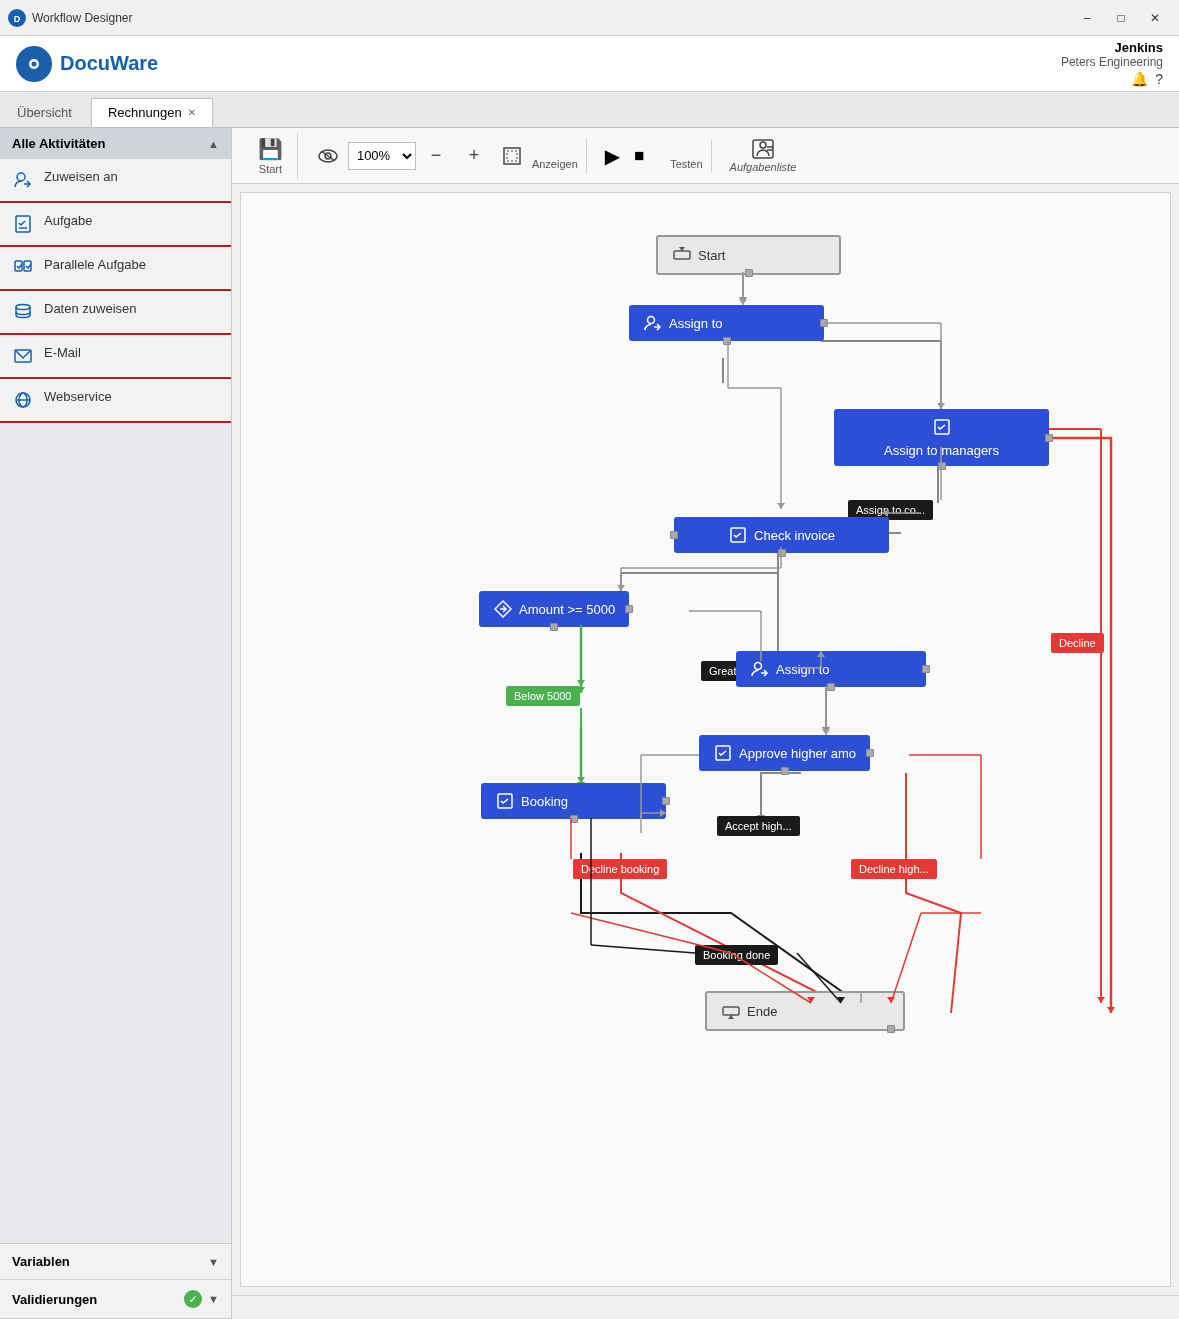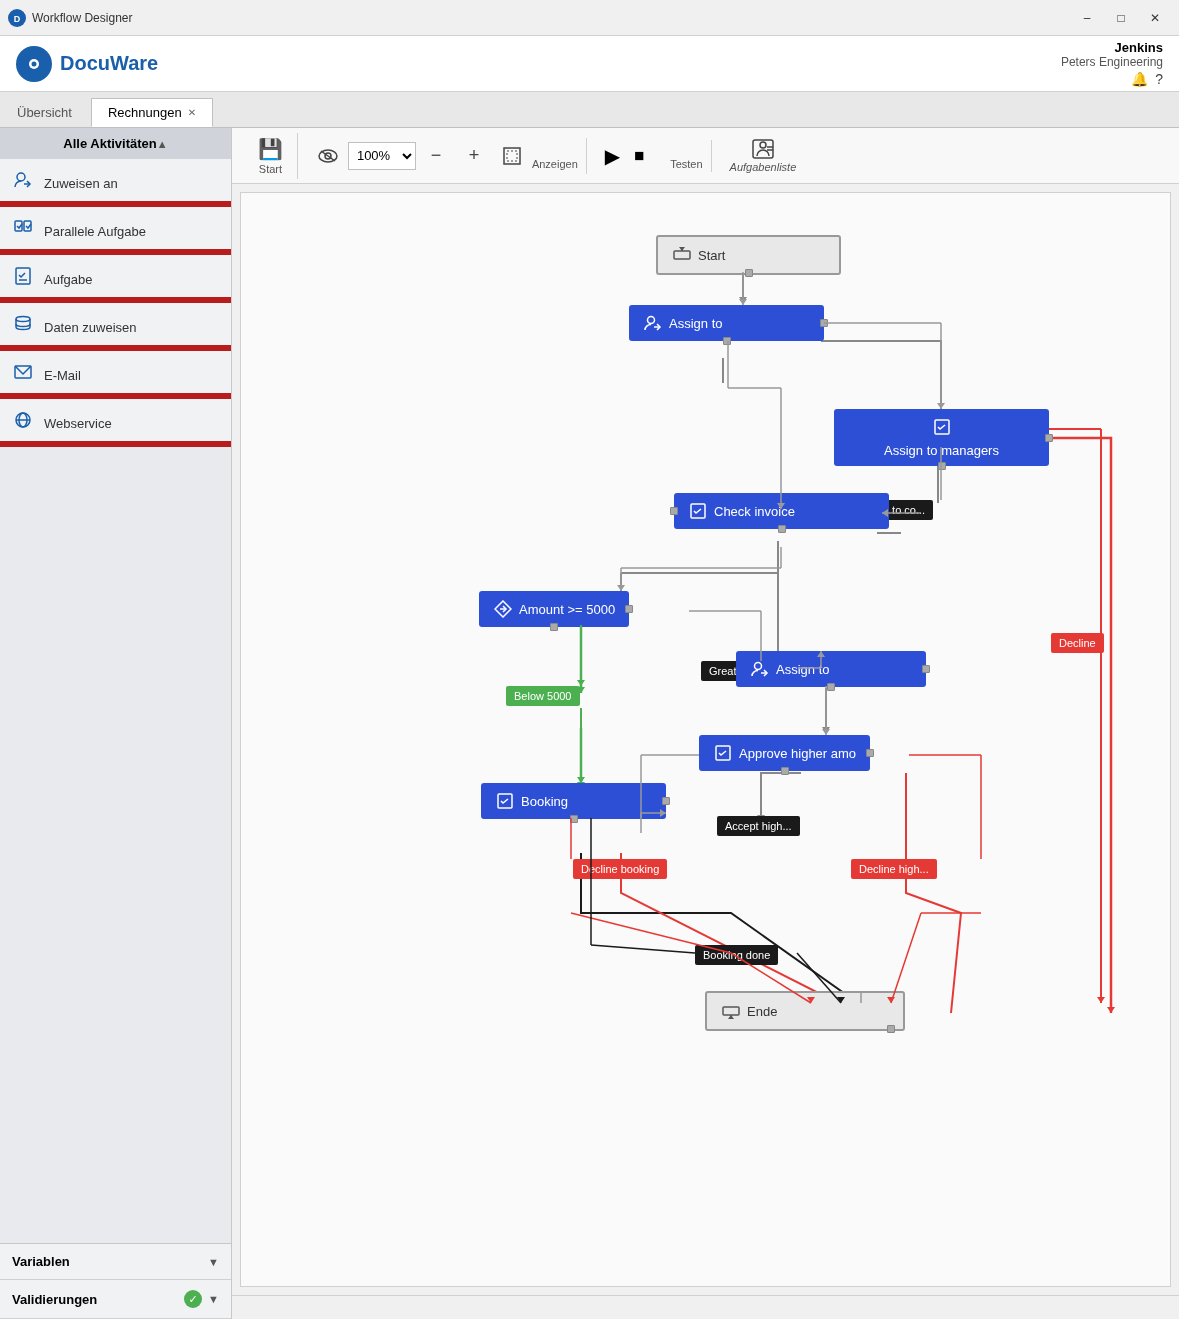--- a/index.html
+++ b/index.html
@@ -123,30 +123,30 @@
       flex-direction: column;
       flex-shrink: 0;
     }
     .sidebar-section-header {
       background: #d0d4da;
       padding: 8px 12px;
       font-weight: 600;
       font-size: 13px;
       display: flex;
       align-items: center;
-      justify-content: center;
+      justify-content: space-between;
       cursor: pointer;
     }
     .sidebar-item {
       padding: 10px 12px;
       display: flex;
-      align-items: flex-end;
+      align-items: flex-start;
       gap: 10px;
       cursor: pointer;
-      border-bottom: 6px solid #b91c1c;
+      border-bottom: 2px solid #b91c1c;
       background: #f0f2f4;
     }
     .sidebar-item-icon {
       width: 22px; height: 22px;
       display: flex; align-items: center; justify-content: center;
       color: #1a5fab;
     }
     .sidebar-item-label { font-size: 13px; color: #333; }
 
     .sidebar-bottom {
@@ -412,38 +412,38 @@
           <path d="M14 11l3 3-3 3" fill="none" stroke="#1a5fab" stroke-width="1.5"></path>
           <line x1="17" y1="14" x2="11" y2="14" stroke="#1a5fab" stroke-width="1.5"></line>
         </svg>
       </div>
       <span class="sidebar-item-label">Zuweisen an</span>
     </div>
 
     <div class="sidebar-item">
       <div class="sidebar-item-icon">
         <svg width="20" height="20" viewBox="0 0 20 20">
+          <rect x="3" y="2" width="14" height="16" rx="1" fill="none" stroke="#1a5fab" stroke-width="1.5"></rect>
+          <polyline points="6,9 8,11 12,7" fill="none" stroke="#1a5fab" stroke-width="1.5"></polyline>
+          <line x1="6" y1="14" x2="14" y2="14" stroke="#1a5fab" stroke-width="1.5"></line>
+        </svg>
+      </div>
+      <span class="sidebar-item-label">Aufgabe</span>
+    </div>
+
+    <div class="sidebar-item">
+      <div class="sidebar-item-icon">
+        <svg width="20" height="20" viewBox="0 0 20 20">
           <rect x="2" y="3" width="7" height="10" rx="1" fill="none" stroke="#1a5fab" stroke-width="1.5"></rect>
           <rect x="11" y="3" width="7" height="10" rx="1" fill="none" stroke="#1a5fab" stroke-width="1.5"></rect>
           <polyline points="4,8 6,10 9,6" fill="none" stroke="#1a5fab" stroke-width="1.5"></polyline>
           <polyline points="13,8 15,10 18,6" fill="none" stroke="#1a5fab" stroke-width="1.5"></polyline>
         </svg>
       </div>
       <span class="sidebar-item-label">Parallele Aufgabe</span>
-    </div>
-
-    <div class="sidebar-item">
-      <div class="sidebar-item-icon">
-        <svg width="20" height="20" viewBox="0 0 20 20">
-          <rect x="3" y="2" width="14" height="16" rx="1" fill="none" stroke="#1a5fab" stroke-width="1.5"></rect>
-          <polyline points="6,9 8,11 12,7" fill="none" stroke="#1a5fab" stroke-width="1.5"></polyline>
-          <line x1="6" y1="14" x2="14" y2="14" stroke="#1a5fab" stroke-width="1.5"></line>
-        </svg>
-      </div>
-      <span class="sidebar-item-label">Aufgabe</span>
     </div>
 
     <div class="sidebar-item">
       <div class="sidebar-item-icon">
         <svg width="20" height="20" viewBox="0 0 20 20">
           <ellipse cx="10" cy="5" rx="7" ry="2.5" fill="none" stroke="#1a5fab" stroke-width="1.5"></ellipse>
           <path d="M3 5v5c0 1.4 3.1 2.5 7 2.5s7-1.1 7-2.5V5" fill="none" stroke="#1a5fab" stroke-width="1.5"></path>
           <path d="M3 10v3c0 1.4 3.1 2.5 7 2.5s7-1.1 7-2.5v-3" fill="none" stroke="#1a5fab" stroke-width="1.5"></path>
         </svg>
       </div>
@@ -633,21 +633,21 @@
           </div>
           <span>Assign to managers</span>
           <div class="handle" style="bottom:-4px;left:50%;transform:translateX(-50%);"></div>
           <div class="handle" style="right:-4px;top:50%;transform:translateY(-50%);"></div>
         </div>
 
         <div class="wf-label-badge" style="left:607px;top:307px;">
           <span>Assign to co...</span>
         </div>
 
-        <div class="wf-node wf-node-blue wf-node-check-invoice" style="left:433px;top:300px;">
+        <div class="wf-node wf-node-blue wf-node-check-invoice" style="left:433px;top:324px;justify-content:center;">
           <div class="node-icon">
             <svg width="18" height="18" viewBox="0 0 18 18">
               <rect x="2" y="2" width="14" height="14" rx="1" fill="none" stroke="white" stroke-width="1.5"></rect>
               <polyline points="5,9 7,11 12,7" fill="none" stroke="white" stroke-width="1.5"></polyline>
             </svg>
           </div>
           <span>Check invoice</span>
           <div class="handle" style="bottom:-4px;left:50%;transform:translateX(-50%);"></div>
           <div class="handle" style="left:-4px;top:50%;transform:translateY(-50%);"></div>
         </div>

